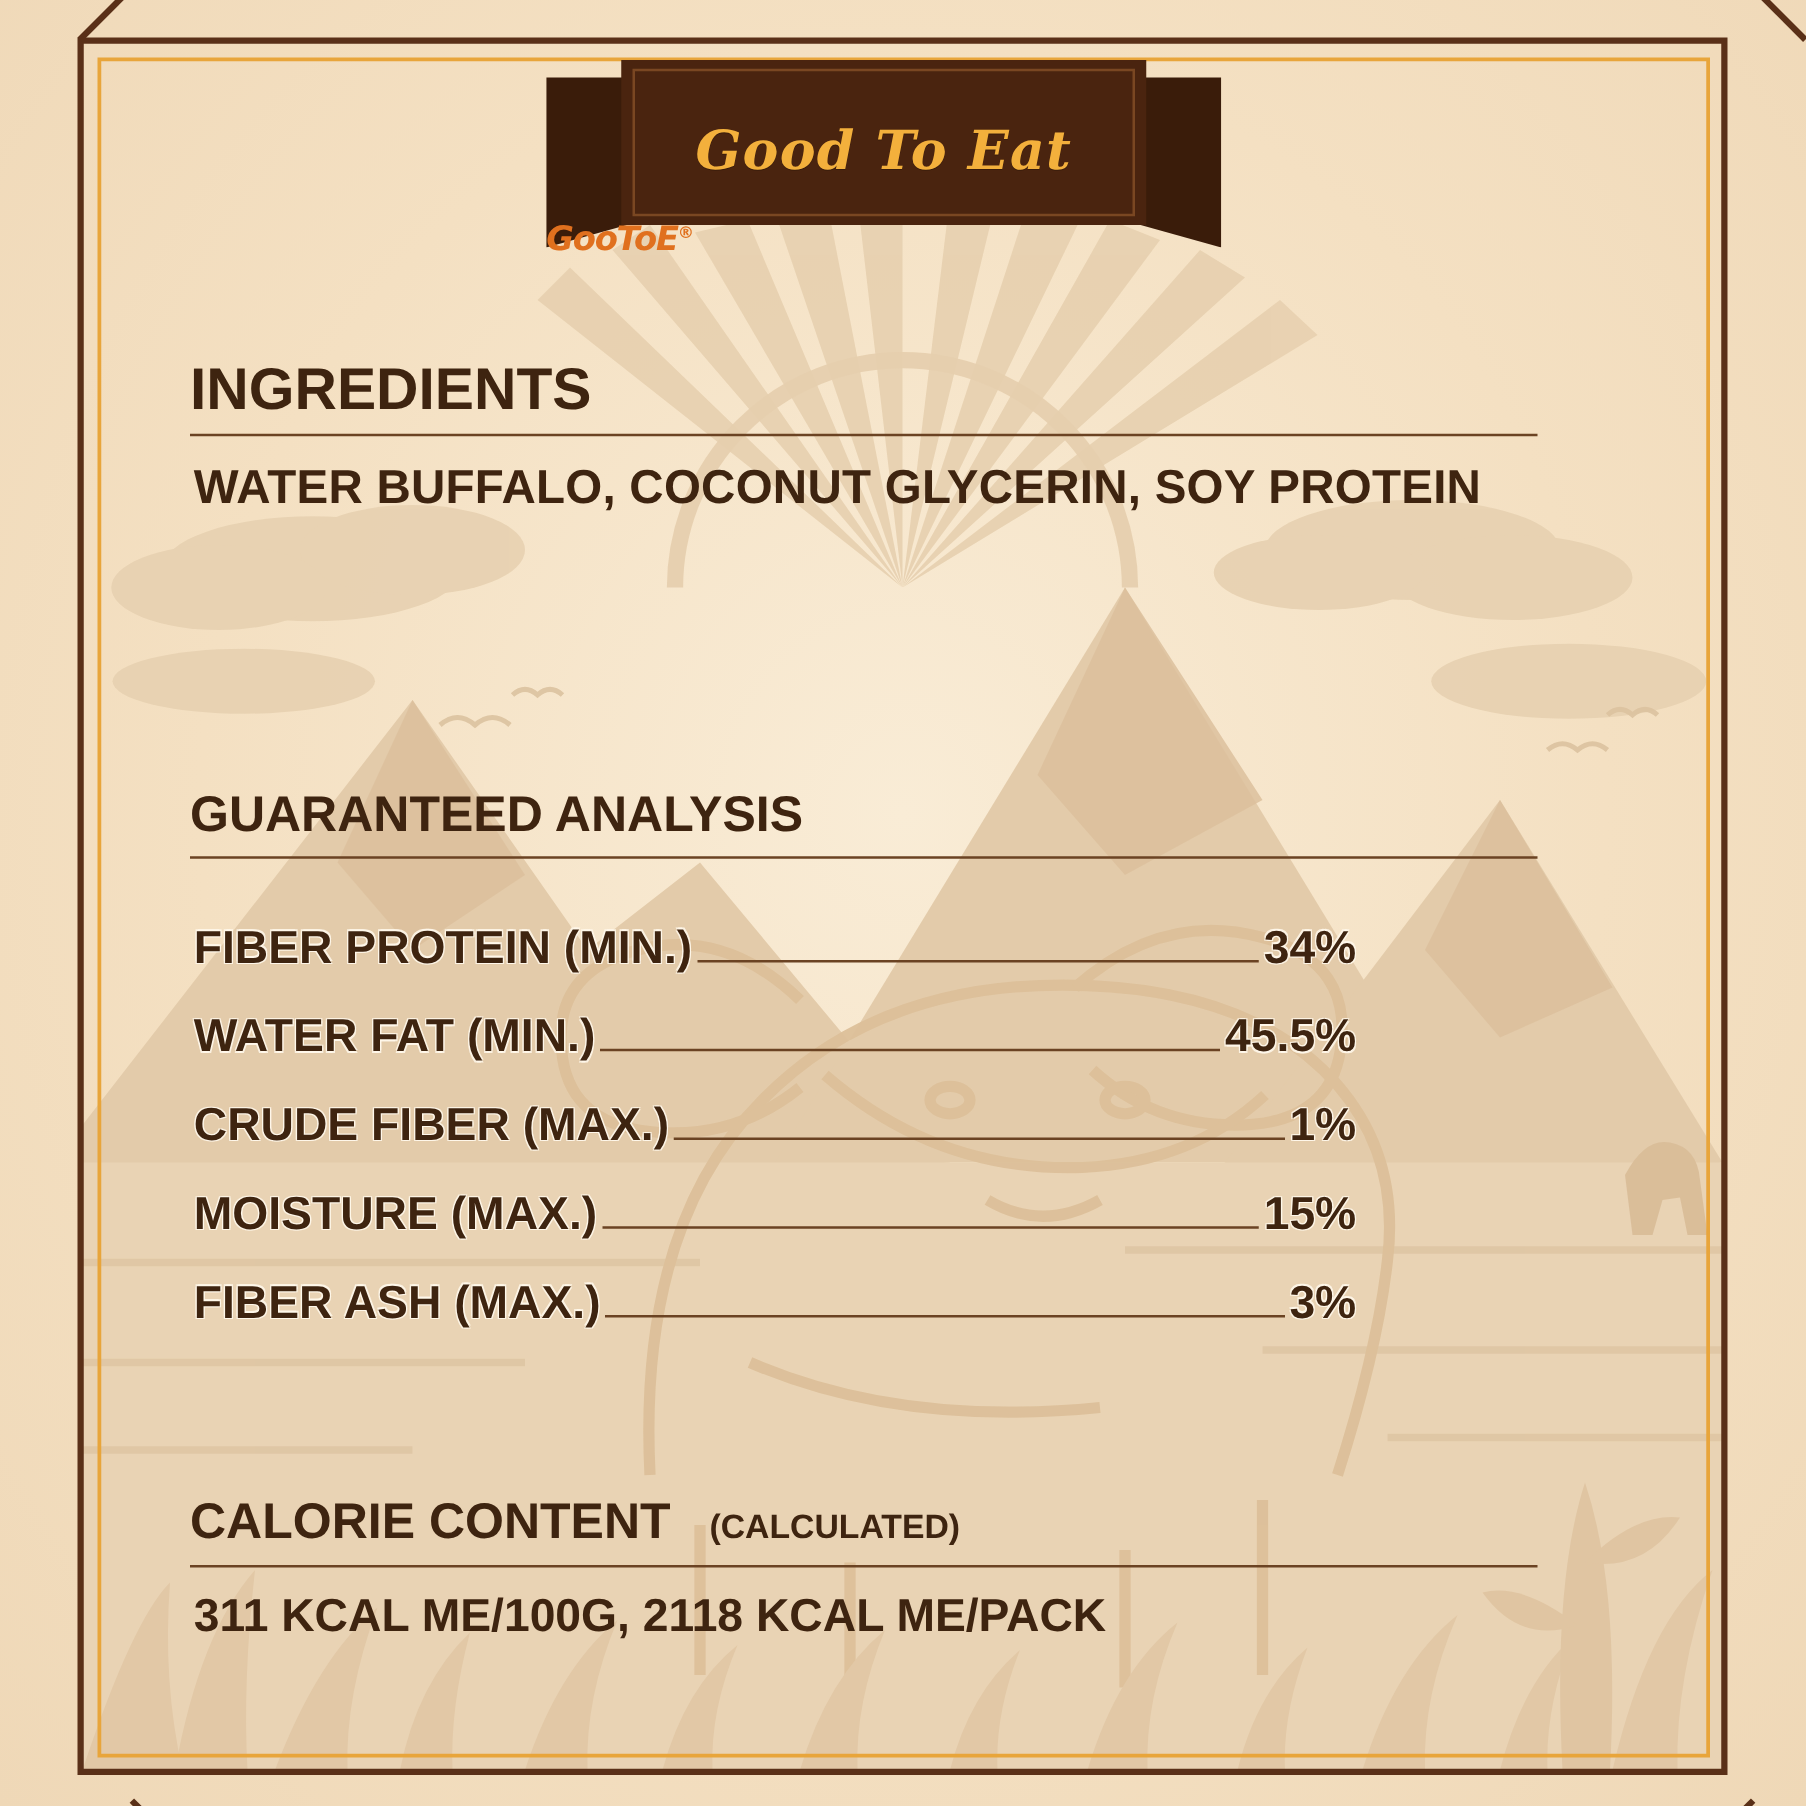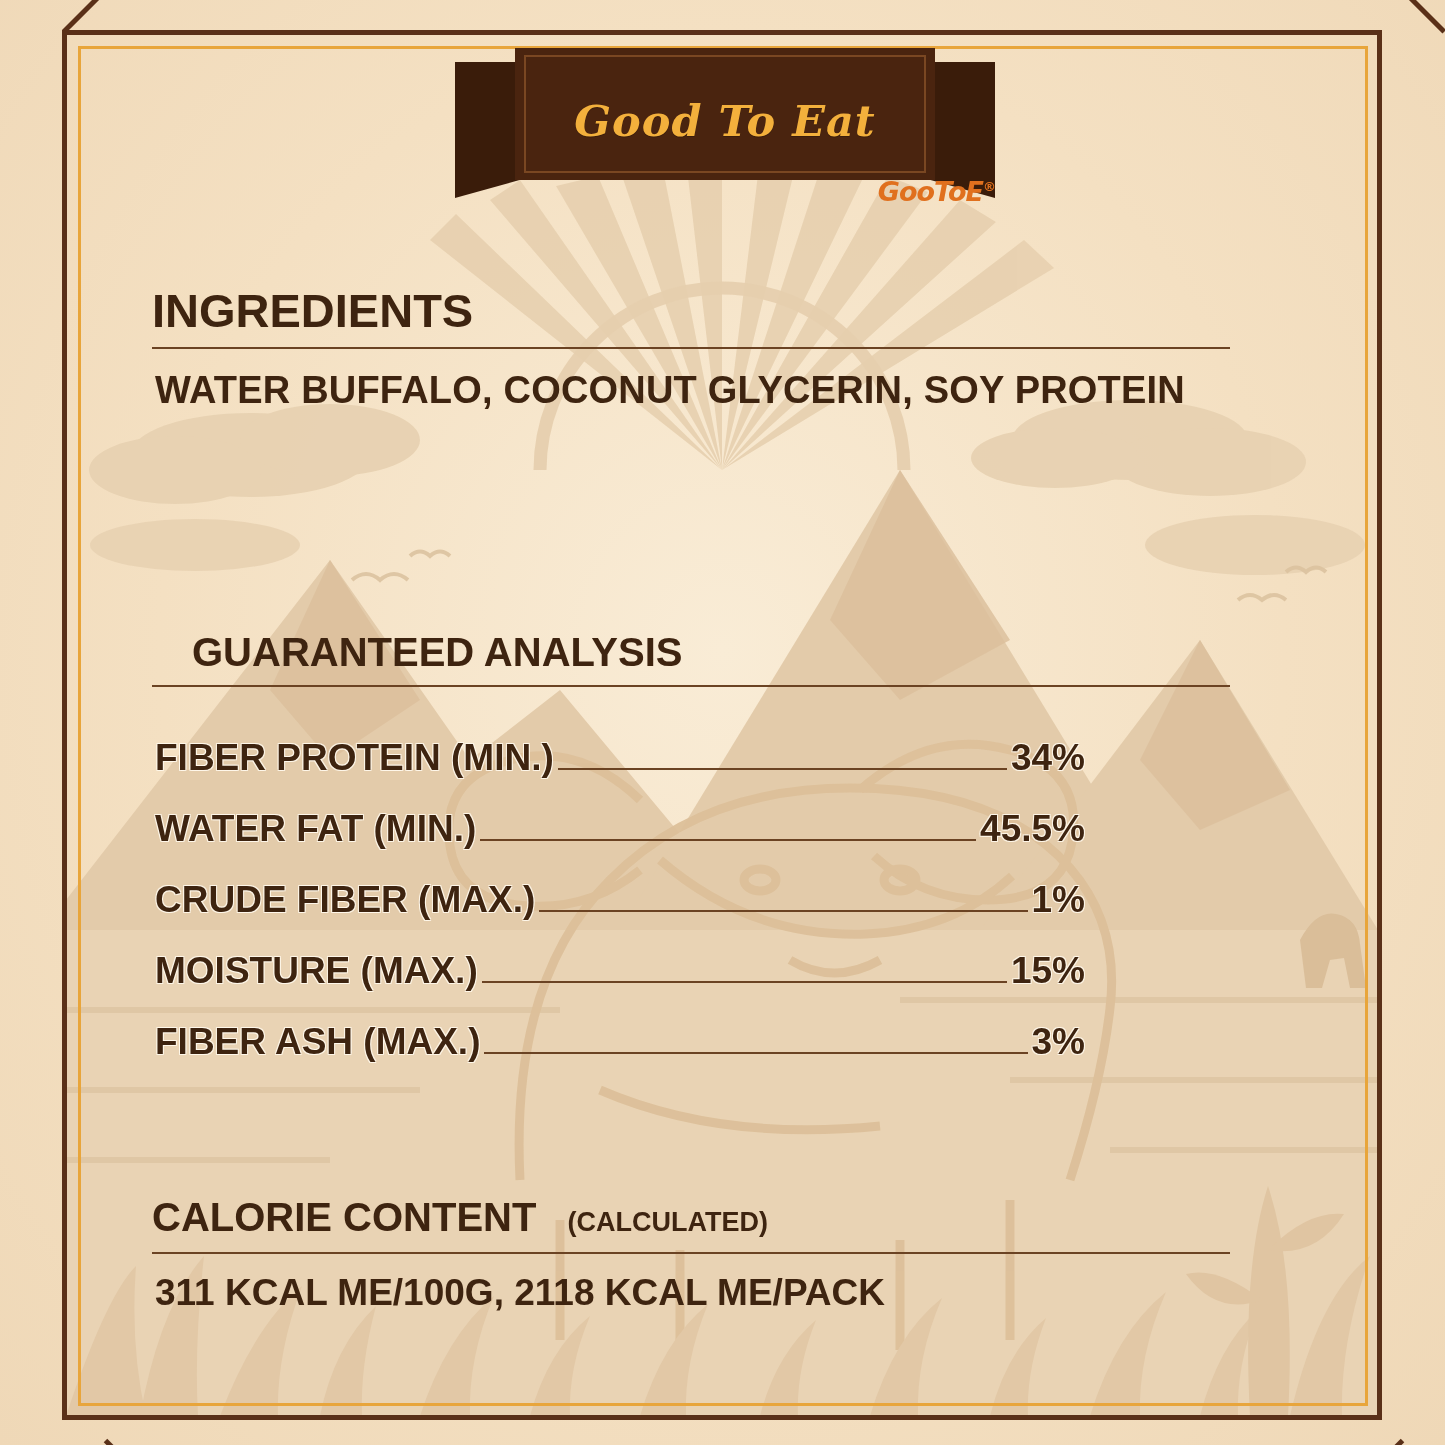--- a/index.html
+++ b/index.html
@@ -52,21 +52,21 @@
     box-sizing: border-box;
   }
   .corner.tl { left: 62px;  top: 30px;   transform: rotate(-45deg); transform-origin: left top; }
   .corner.tr { left: 1382px; top: 30px;  transform: rotate(45deg);  transform-origin: right top; }
   .corner.bl { left: 62px;  top: 1420px; transform: rotate(45deg);  transform-origin: left bottom; }
   .corner.br { left: 1382px; top: 1420px; transform: rotate(-45deg); transform-origin: right bottom; }
 
   
   .banner {
     position: absolute;
-    left: 455px;
+    left: 437px;
     top: 48px;
     width: 588px;
     height: 150px;
   }
   .banner-title {
     position: absolute;
     left: 0; top: 48px;
     width: 540px;
     text-align: center;
     font-family: "DejaVu Serif", serif;
@@ -74,21 +74,21 @@
     font-weight: bold;
     font-size: 43px;
     letter-spacing: 1px;
     color: #f3b03c;
     text-shadow: 0 1px 0 #3a1d0c;
   }
   .banner-brand {
     position: absolute;
     left: 0; top: 128px;
     width: 540px;
-    text-align: right;
+    text-align: left;
     font-family: "DejaVu Sans", sans-serif;
     font-weight: bold;
     font-style: italic;
     font-size: 27px;
     color: #e0701e;
     letter-spacing: -1px;
   }
   .banner-brand .reg {
     font-size: 13px;
     vertical-align: super;
@@ -133,21 +133,20 @@
   #ingredients-text {
     left: 155px; top: 369px;
     font-size: 38px;
     letter-spacing: 0.2px;
   }
 
   
   #analysis-title {
     left: 152px; top: 630px;
     font-size: 40px;
-    margin-left: 40px;
   }
   #analysis-rule {
     left: 152px; top: 685px; width: 1078px;
   }
 
   .ga-row {
     position: absolute;
     left: 155px;
     width: 930px;
     height: 58px;

